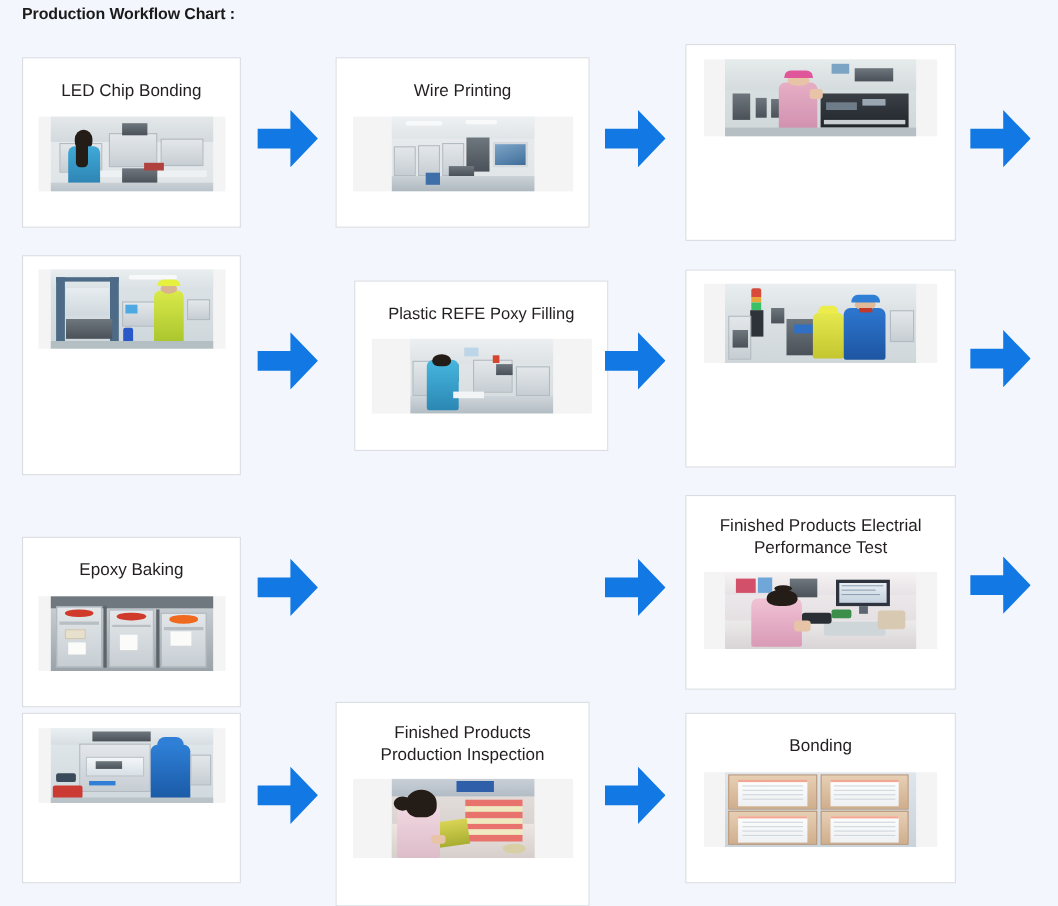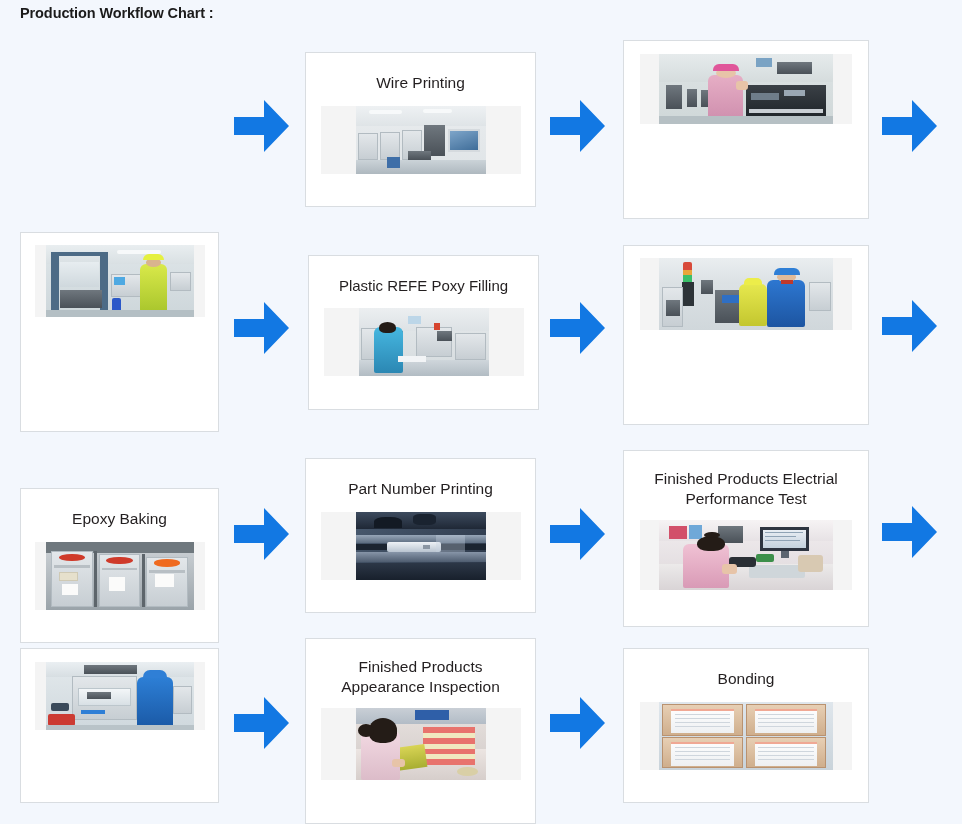--- a/index.html
+++ b/index.html
@@ -82,20 +82,40 @@
   .cbox { background:linear-gradient(#e7cfb4,#cfae8c); border:1px solid #b99270; }
   .cbox-in { background:linear-gradient(#fdfdfd,#eef0f2); }
 </style>
 </head>
 <body>
 
 <div id="page">
 
   <div class="page-title">Production Workflow Chart :</div>
 
+  <div class="node" style="left:20px; top:52px; width:199px; height:155px;">
+    <div class="node-title" style="margin-top:20px;">LED Chip Bonding</div>
+    <div class="node-thumb" style="width:170px; height:68px; margin-top:13px;">
+      <div class="photo" style="width:148px;">
+        <div class="ph room-wall"></div>
+        <div class="ph" style="left:0;top:0;width:100%;height:34%;background:linear-gradient(#e4e8ea,#d3d9dd);"></div>
+        <div class="ph mach" style="left:6%;top:36%;width:26%;height:40%;"></div>
+        <div class="ph mach" style="left:36%;top:22%;width:30%;height:46%;"></div>
+        <div class="ph mach-dark" style="left:44%;top:10%;width:16%;height:16%;"></div>
+        <div class="ph mach" style="left:68%;top:30%;width:26%;height:36%;"></div>
+        <div class="ph" style="left:20%;top:72%;width:76%;height:10%;background:#eef1f3;"></div>
+        <div class="ph mach-dark" style="left:44%;top:70%;width:22%;height:20%;"></div>
+        <div class="ph" style="left:58%;top:62%;width:12%;height:10%;background:#b1413d;"></div>
+        <div class="ph hair" style="left:15%;top:18%;width:11%;height:26%;"></div>
+        <div class="ph body" style="left:11%;top:40%;width:20%;height:58%;background:linear-gradient(#3fa9d8,#2b7fae);"></div>
+        <div class="ph hair" style="left:16%;top:34%;width:7%;height:34%;border-radius:4px;"></div>
+        <div class="ph room-floor" style="height:12%;"></div>
+      </div>
+    </div>
+  </div>
 
   <svg class="arrow" style="left:234px; top:100px;" width="55" height="52" viewBox="0 0 55 52">
     <path d="M0 17 H30 V0 L55 26 L30 52 V35 H0 Z" fill="#1278e3"></path>
   </svg>
 
   <div class="node" style="left:305px; top:52px; width:231px; height:155px;">
     <div class="node-title" style="margin-top:20px;">Wire Printing</div>
     <div class="node-thumb" style="width:200px; height:68px; margin-top:13px;">
       <div class="photo" style="width:130px;">
         <div class="ph room-wall"></div>
@@ -165,21 +185,21 @@
         <div class="ph mach" style="left:84%;top:38%;width:14%;height:26%;"></div>
         <div class="ph room-floor" style="height:10%;background:#b4bfc4;"></div>
       </div>
     </div>
   </div>
 
   <svg class="arrow" style="left:234px; top:302px;" width="55" height="52" viewBox="0 0 55 52">
     <path d="M0 17 H30 V0 L55 26 L30 52 V35 H0 Z" fill="#1278e3"></path>
   </svg>
 
-  <div class="node" style="left:308px; top:255px; width:231px; height:155px;">
+  <div class="node" style="left:322px; top:255px; width:231px; height:155px;">
     <div class="node-title" style="margin-top:20px; font-size:15px;">Plastic REFE Poxy Filling</div>
     <div class="node-thumb" style="width:200px; height:68px; margin-top:13px;">
       <div class="photo" style="width:130px;">
         <div class="ph room-wall" style="background:linear-gradient(#e6eaec,#d4dadd);"></div>
         <div class="ph" style="left:0;top:0;width:100%;height:34%;background:linear-gradient(#eceff1,#dde2e5);"></div>
         <div class="ph mach" style="left:2%;top:30%;width:16%;height:46%;"></div>
         <div class="ph mach-dark" style="left:20%;top:34%;width:14%;height:24%;"></div>
         <div class="ph" style="left:38%;top:12%;width:10%;height:12%;background:#bcd6e8;"></div>
         <div class="ph mach" style="left:44%;top:28%;width:28%;height:44%;"></div>
         <div class="ph mach-dark" style="left:60%;top:34%;width:12%;height:14%;"></div>
@@ -248,38 +268,20 @@
         <div class="ph" style="left:33%;top:14%;width:2%;height:82%;background:#5d656b;"></div>
         <div class="ph" style="left:65%;top:18%;width:2%;height:78%;background:#5d656b;"></div>
       </div>
     </div>
   </div>
 
   <svg class="arrow" style="left:234px; top:508px;" width="55" height="52" viewBox="0 0 55 52">
     <path d="M0 17 H30 V0 L55 26 L30 52 V35 H0 Z" fill="#1278e3"></path>
   </svg>
 
-  <div class="node" style="left:305px; top:458px; width:231px; height:155px;">
-    <div class="node-title" style="margin-top:20px;">Part Number Printing</div>
-    <div class="node-thumb" style="width:200px; height:68px; margin-top:13px;">
-      <div class="photo" style="width:130px;">
-        <div class="ph" style="left:0;top:0;right:0;bottom:0;background:linear-gradient(135deg,#4a5b70,#2b3647);"></div>
-        <div class="ph" style="left:0;top:0;width:100%;height:26%;background:linear-gradient(#3d4b5e,#1f2836);"></div>
-        <div class="ph" style="left:14%;top:8%;width:22%;height:16%;background:#131a24;border-radius:40% 40% 0 0;"></div>
-        <div class="ph" style="left:44%;top:4%;width:18%;height:16%;background:#1a2330;border-radius:30%;"></div>
-        <div class="ph" style="left:0;top:34%;width:100%;height:12%;background:linear-gradient(#97a6b8,#5d6d80);"></div>
-        <div class="ph" style="left:0;top:48%;width:100%;height:8%;background:#1b2430;"></div>
-        <div class="ph" style="left:24%;top:44%;width:42%;height:16%;background:linear-gradient(#eef2f6,#b9c4d0);border-radius:2px;"></div>
-        <div class="ph" style="left:52%;top:49%;width:5%;height:6%;background:#8b96a3;"></div>
-        <div class="ph" style="left:0;top:60%;width:100%;height:14%;background:linear-gradient(#8795a8,#4f5d70);"></div>
-        <div class="ph" style="left:0;top:76%;width:100%;height:24%;background:linear-gradient(#2c3747,#18202c);"></div>
-        <div class="ph" style="left:62%;top:34%;width:22%;height:26%;background:rgba(200,212,226,0.35);"></div>
-      </div>
-    </div>
-  </div>
 
   <svg class="arrow" style="left:550px; top:508px;" width="55" height="52" viewBox="0 0 55 52">
     <path d="M0 17 H30 V0 L55 26 L30 52 V35 H0 Z" fill="#1278e3"></path>
   </svg>
 
   <div class="node" style="left:623px; top:450px; width:246px; height:177px;">
     <div class="node-title" style="margin-top:18px;">Finished Products Electrial
 Performance Test</div>
     <div class="node-thumb" style="width:212px; height:70px; margin-top:12px;">
       <div class="photo" style="width:174px;">
@@ -329,21 +331,21 @@
       </div>
     </div>
   </div>
 
   <svg class="arrow" style="left:234px; top:697px;" width="55" height="52" viewBox="0 0 55 52">
     <path d="M0 17 H30 V0 L55 26 L30 52 V35 H0 Z" fill="#1278e3"></path>
   </svg>
 
   <div class="node" style="left:305px; top:638px; width:231px; height:186px;">
     <div class="node-title" style="margin-top:18px;">Finished Products
-Appearance Inspection</div>
+Production Inspection</div>
     <div class="node-thumb" style="width:200px; height:72px; margin-top:12px;">
       <div class="photo" style="width:130px;">
         <div class="ph" style="left:0;top:0;right:0;bottom:0;background:linear-gradient(#e8e2df,#cfc8c6);"></div>
         <div class="ph" style="left:0;top:0;width:100%;height:22%;background:linear-gradient(#c9cfd6,#b2bcc6);"></div>
         <div class="ph" style="left:46%;top:2%;width:26%;height:14%;background:#2f5fa8;"></div>
         <div class="ph" style="left:0;top:56%;width:100%;height:44%;background:linear-gradient(#ece5e2,#d6cecb);"></div>
         <div class="ph" style="left:52%;top:26%;width:40%;height:8%;background:#e8736d;"></div>
         <div class="ph" style="left:52%;top:34%;width:40%;height:7%;background:#f0e9c0;"></div>
         <div class="ph" style="left:52%;top:41%;width:40%;height:8%;background:#e8736d;"></div>
         <div class="ph" style="left:52%;top:49%;width:40%;height:7%;background:#f0e9c0;"></div>

